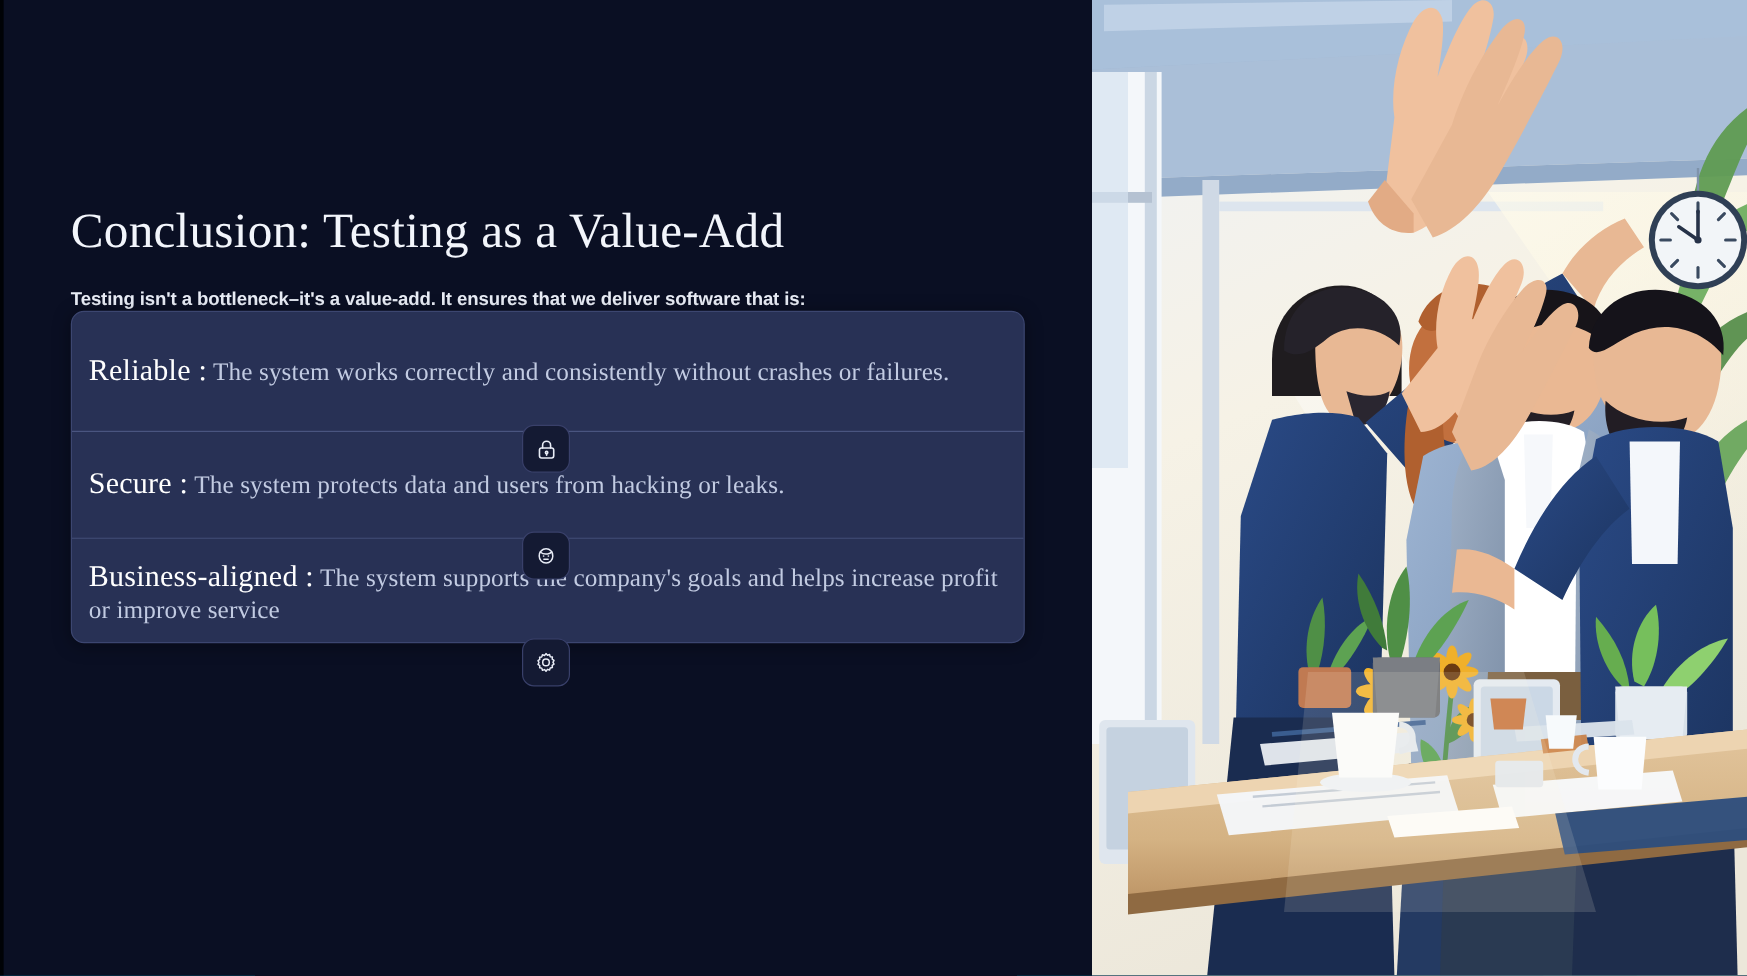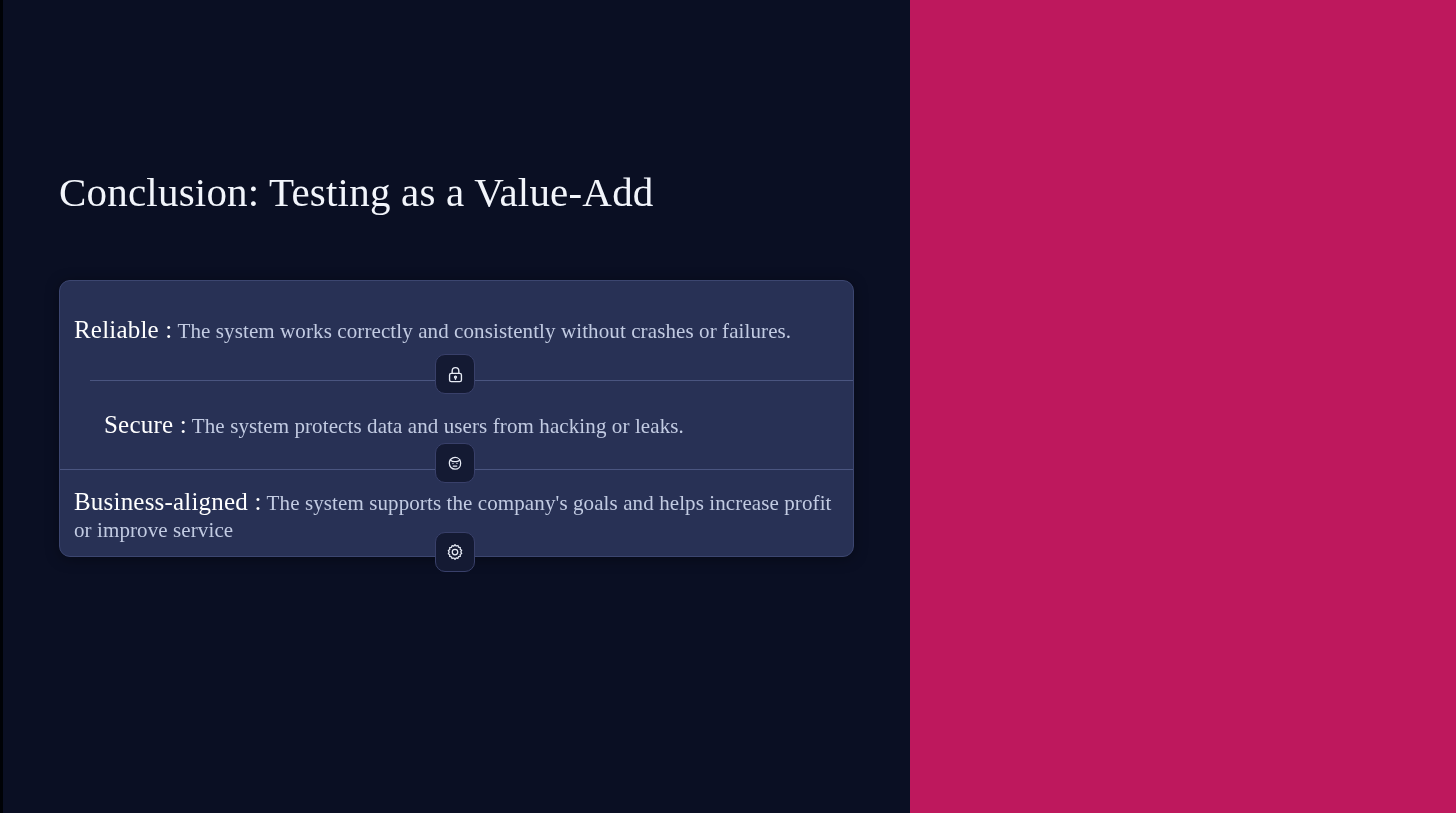--- a/index.html
+++ b/index.html
@@ -15,22 +15,21 @@
   body {
     font-family: "Liberation Sans", sans-serif;
     position: relative;
   }
 
   
   #slide {
     position: absolute;
     inset: 0;
     display: flex;
-    background: #be185d;
-    flex-direction: column;
+    background: #0ea5e9;
   }
 
   
   .edge-strip {
     position: absolute;
     left: 0; top: 0; bottom: 0;
     width: 3px;
     background: #000206;
     z-index: 40;
   }
@@ -68,40 +67,40 @@
     font-weight: 600;
     letter-spacing: -0.1px;
     color: #e9edf6;
     white-space: nowrap;
   }
 
   
   .feature-card {
     position: absolute;
     left: 59px;
-    top: 280px;
+    top: 259px;
     width: 795px;
     border-radius: 11px;
     background: #283155;
     border: 1px solid #3c4670;
     box-shadow: 0 2px 14px rgba(0,0,0,0.35);
     overflow: visible;
   }
 
   .feature-row {
     position: relative;
     padding: 0 14px;
     display: flex;
     align-items: center;
   }
 
   .feature-row + .feature-row { border-top: 1px solid #4a5580; }
 
   .feature-row.row-reliable      { height: 99px; }
-  .feature-row.row-secure        { height: 89px; margin-left: 30px; }
+  .feature-row.row-secure        { height: 89px; }
   .feature-row.row-userfriendly  { height: 89px; }
   .feature-row.row-business      { height: 87px; align-items: flex-start; padding-top: 18px; padding-left: 14px; }
 
   .feature-card .feature-row:first-child { border-radius: 11px 11px 0 0; }
   .feature-card .feature-row:last-child  { border-radius: 0 0 11px 11px; }
 
   .feature-text {
     font-family: "Liberation Serif", "DejaVu Serif", serif;
     font-size: 21px;
     line-height: 27px;
@@ -192,20 +191,21 @@
 </head>
 <body>
 
 <div id="slide">
 
   <div class="edge-strip"></div>
 
   <div class="content-pane">
 
     <h1 class="slide-title">Conclusion: Testing as a Value-Add</h1>
+    <p class="slide-subtitle">Testing isn't a bottleneck–it's a value-add. It ensures that we deliver software that is:</p>
 
     <div class="feature-card">
 
       <div class="feature-row row-reliable">
         <div class="feature-text">
           <span class="feature-term">Reliable :</span><span>The system works correctly and consistently without crashes or failures.</span>
         </div>
       </div>
 
       <div class="feature-row row-secure">

